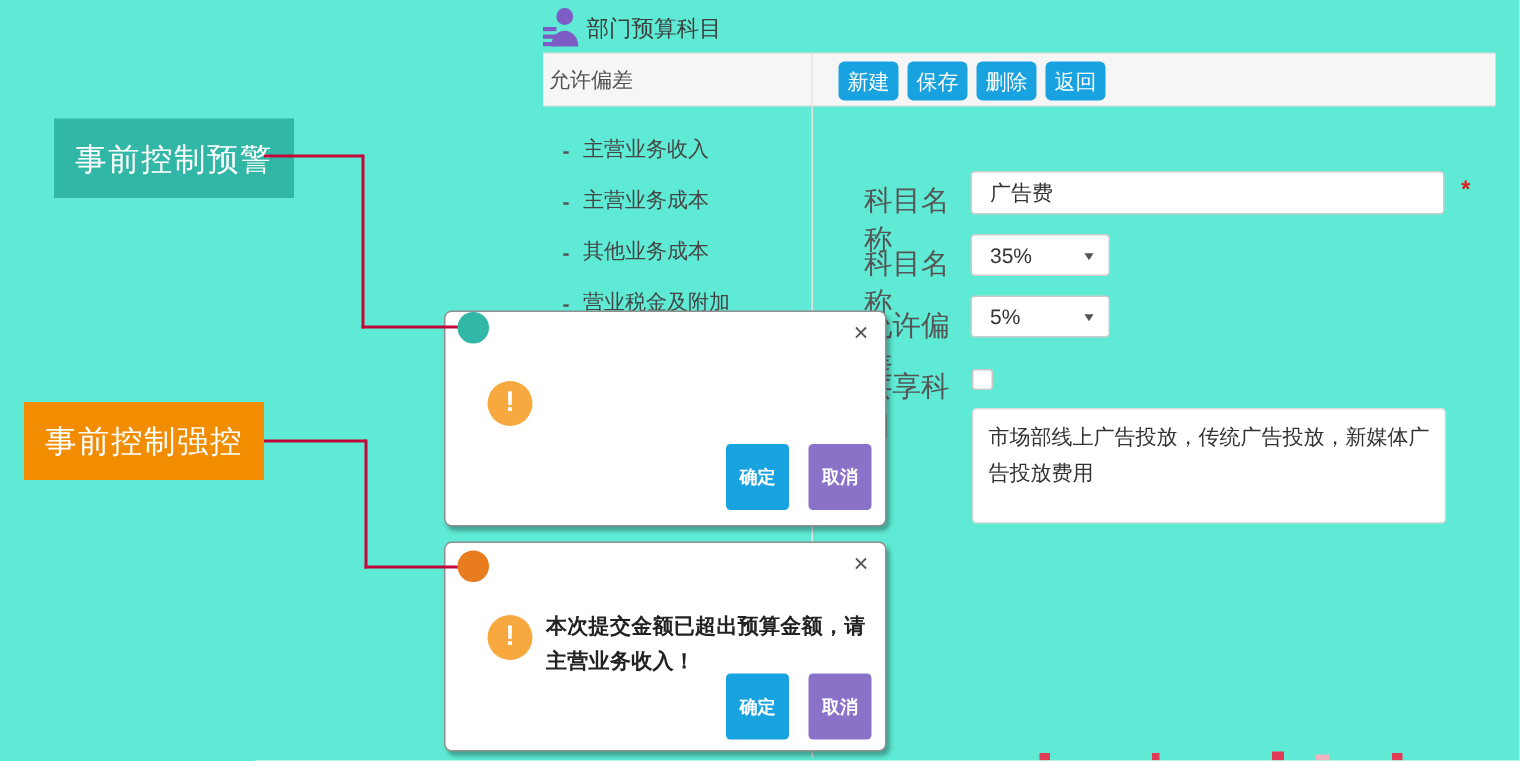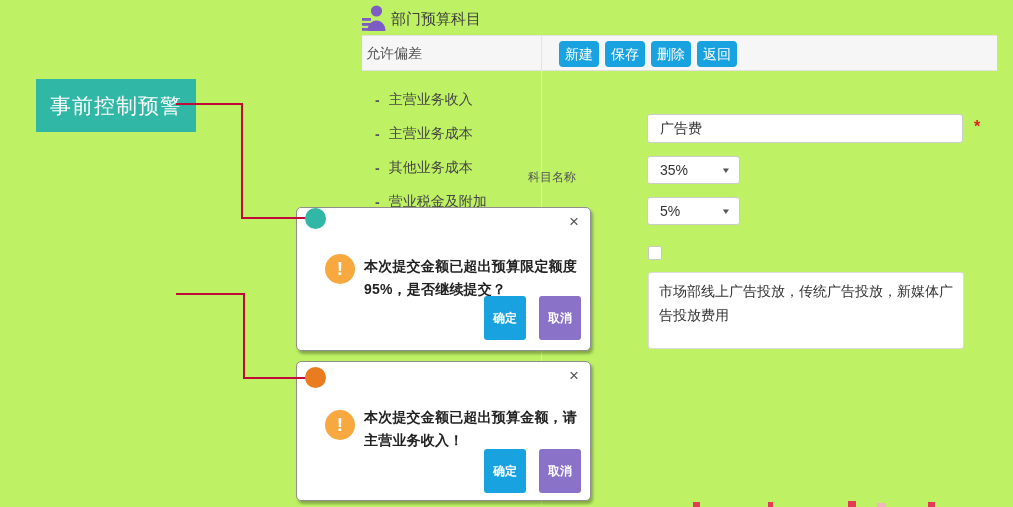--- a/index.html
+++ b/index.html
@@ -1,18 +1,18 @@
 <!DOCTYPE html>
 <html><head>
 <meta charset="utf-8">
 <style>
   * { margin:0; padding:0; box-sizing:border-box; }
   html,body { background:#fff; }
   body { font-family:"Liberation Sans","DejaVu Sans",sans-serif; }
-  #stage { position:relative; width:1013px; height:507px; background:#bef264; overflow:hidden; }
+  #stage { position:relative; width:1013px; height:507px; background:#5eead4; overflow:hidden; }
 
   
   .app-header-icon { position:absolute; left:362px; top:4px; width:24px; height:28px; }
   .app-title { position:absolute; left:391px; top:10px; font-size:15px; color:#3d3d3d; }
 
   
   .hline { position:absolute; height:1px; background:#e2e2e2; }
   .hline.l1 { left:362px; top:35px; width:635px; }
   .hline.l2 { left:362px; top:70px; width:635px; }
   .toolbar-band { position:absolute; left:362px; top:36px; width:635px; height:34px; background:#f6f6f6; }
@@ -21,21 +21,21 @@
   .tb-btn { background:#19a2e0; color:#fff; font-size:14px; padding:4px 6px; min-width:40px;
             text-align:center; border-radius:4px; cursor:pointer; line-height:18px; }
 
   .vline { position:absolute; left:541px; top:36px; width:1px; height:469px; background:#e4e4e4; }
 
   
   .side-item { position:absolute; left:375px; height:20px; font-size:14px; color:#454545; display:flex; align-items:center; cursor:pointer; }
   .side-item .dash { font-weight:bold; color:#555; margin-right:9px; }
 
   
-  .f-label { position:absolute; left:528px; width:64px; font-size:12px; color:#555;margin-top:48px; }
+  .f-label { position:absolute; left:576px; width:64px; font-size:19px; color:#555; }
   .f-input { position:absolute; left:647px; top:114px; width:316px; height:29px; border:1px solid #ccc;
              border-radius:3px; padding:0 12px; font-size:14px; color:#333; font-family:inherit; background:#fff; }
   .required { position:absolute; left:974px; top:118px; color:#e02020; font-size:16px; font-weight:bold; }
   .f-select { position:absolute; width:93px; height:28px; border:1px solid #ccc; border-radius:3px;
               background:#fff; display:flex; align-items:center; cursor:pointer; }
   .f-select .val { margin-left:12px; font-size:14px; color:#333; flex:1; }
   .f-select .caret { font-size:8px; color:#555; margin-right:9px; transform:scaleX(1.3); }
   .f-check { position:absolute; left:648px; top:246px; width:14px; height:14px; border:1px solid #c9c9c9;
              border-radius:2px; background:#fff; cursor:pointer; }
   .f-textarea { position:absolute; left:648px; top:272px; width:316px; height:77px; border:1px solid #dcdcdc;
@@ -133,35 +133,32 @@
     <span class="val">5%</span>
     <span class="caret">▼</span>
   </div>
 
   <div class="f-label" style="top:245px;">共享科目</div>
   <div class="f-check"></div>
 
   <textarea class="f-textarea" style="">市场部线上广告投放，传统广告投放，新媒体广告投放费用</textarea>
 
   <div class="callout warn">事前控制预警</div>
+  <div class="callout force">事前控制强控</div>
 
   <div class="seg" style="left:176px; top:103px; width:66px; height:2px;"></div>
   <div class="seg" style="left:241px; top:103px; width:2px; height:116px;"></div>
   <div class="seg" style="left:241px; top:217px; width:66px; height:2px;"></div>
   <div class="seg" style="left:176px; top:293px; width:68px; height:2px;"></div>
   <div class="seg" style="left:243px; top:293px; width:2px; height:86px;"></div>
   <div class="seg" style="left:243px; top:377px; width:64px; height:2px;"></div>
 
   <div class="dialog d1">
     <div class="dlg-close">×</div>
     <div class="dlg-icon">!</div>
-    <div class="dlg-msg">
-      <div>本次提交金额已超出预算限定额度</div>
-      <div>95%，是否继续提交？</div>
-    </div>
     <div class="dlg-btns">
       <div class="dlg-btn ok">确定</div>
       <div class="dlg-btn cancel">取消</div>
     </div>
   </div>
 
   <div class="dialog d2">
     <div class="dlg-close">×</div>
     <div class="dlg-icon">!</div>
     <div class="dlg-msg">

